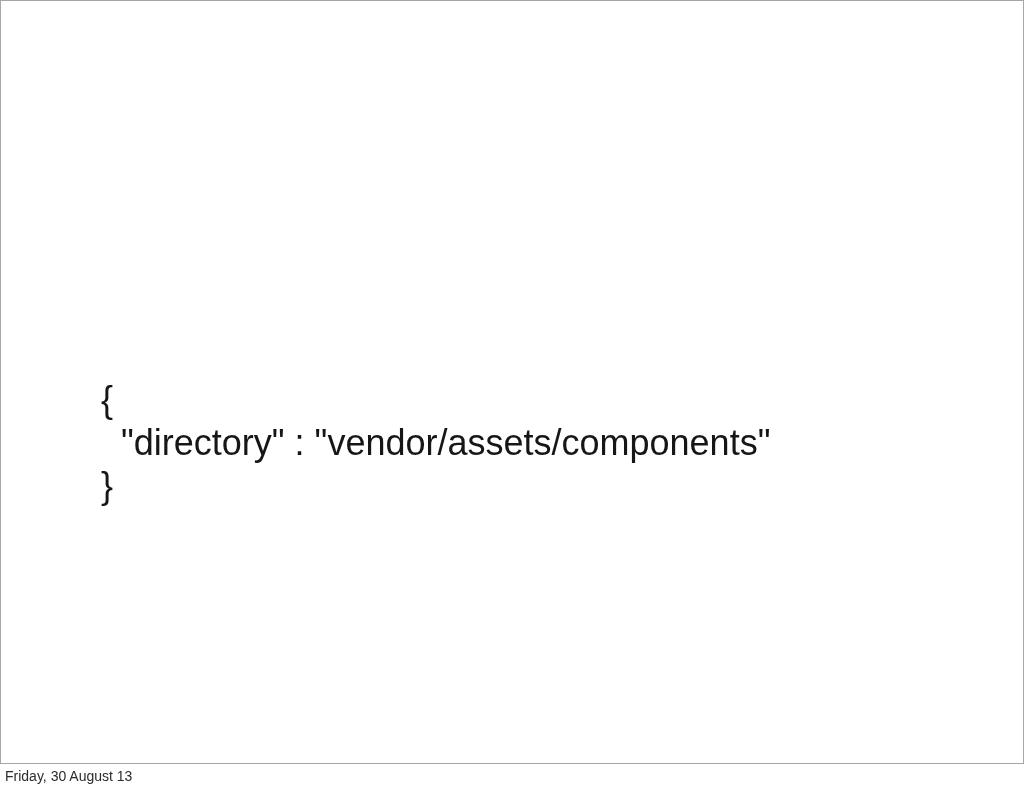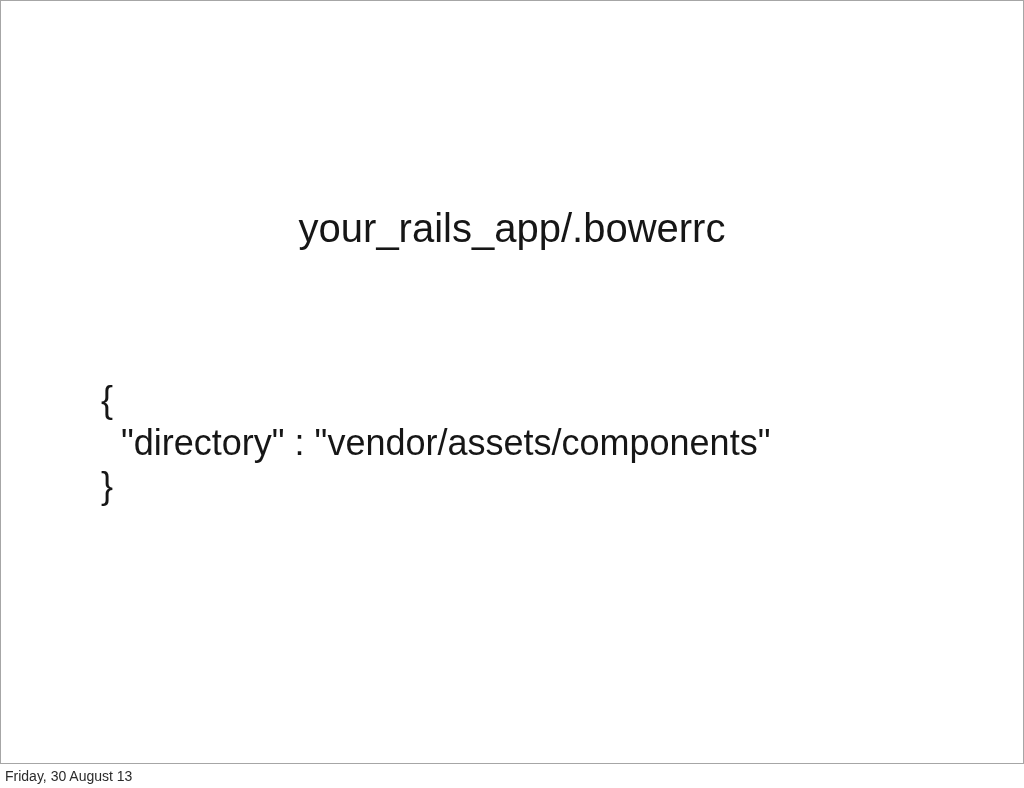--- a/index.html
+++ b/index.html
@@ -50,21 +50,20 @@
     top: 768px;
     left: 5px;
     font-size: 14px;
     color: #2b2b2b;
   }
 </style>
 </head>
 <body>
 
 <div class="slide">
-  <h1 class="slide-title">your_rails_app/.bowerrc</h1>
 
   <div class="code-block">
     <div class="code-line">{</div>
     <div class="code-line">  "directory" : "vendor/assets/components"</div>
     <div class="code-line">}</div>
   </div>
 </div>
 
 <div class="footer-date">Friday, 30 August 13</div>
 

